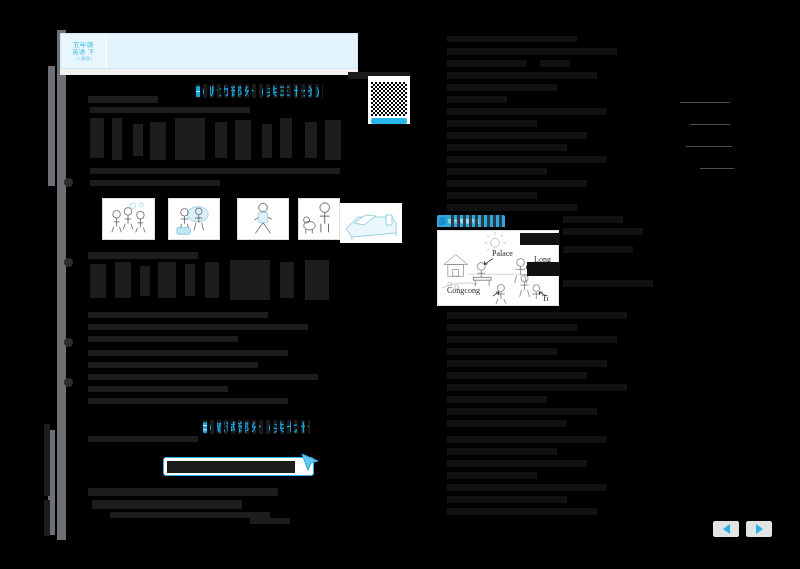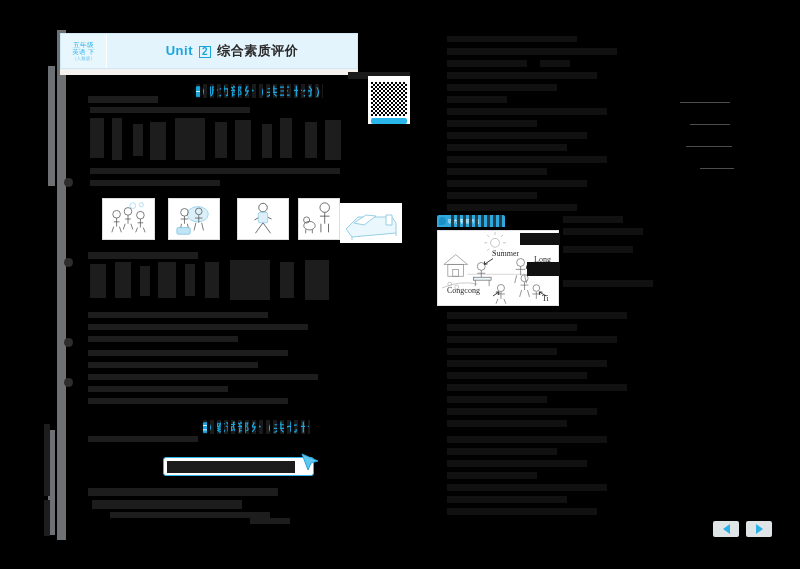--- a/index.html
+++ b/index.html
@@ -168,25 +168,20 @@
   <div class="spine-dot" style="left:64px;top:178px;"></div>
   <div class="spine-dot" style="left:64px;top:258px;"></div>
   <div class="spine-dot" style="left:64px;top:338px;"></div>
   <div class="spine-dot" style="left:64px;top:378px;"></div>
 
   <div class="header">
     <div class="grade-badge">
       <div class="g1">五年级</div>
       <div class="g2">英语 下</div>
       <div class="g3">（人教版）</div>
-    </div>
-    <div class="header-title">
-      <span class="u">Unit</span>
-      <span class="num">2</span>
-      <span>综合素质评价</span>
     </div>
   </div>
   <div class="hdr-cover"></div>
 
   <div class="qr-cap"></div>
   <div class="qr-box"></div>
   <div class="qr-img"></div>
   <div class="qr-btn"></div>
 
   <div class="sec-head" id="sec1">
@@ -356,21 +351,21 @@
         <path d="M56 28 L47 34"></path>
           <path d="M47 34 l3.4 -.6 M47 34 l.5 -3.2" fill="#222"></path>
         <path d="M98 34 L90 38"></path>
           <path d="M90 38 l3.3 -.2 M90 38 l.4 -3.1"></path>
         <path d="M56 66 L62 62"></path>
           <path d="M62 62 l-3.2 .1 M62 62 l-.4 3.1"></path>
         <path d="M110 66 L103 62"></path>
           <path d="M103 62 l3.2 .1 M103 62 l.4 3.1"></path>
       </g>
     </svg>
-    <span class="nm" style="left:54px;top:18px;">Summer</span>
+    <span class="nm" style="left:54px;top:18px;">Palace</span>
     <span class="nm" style="left:96px;top:24px;text-align:center;">Long</span>
     <span class="nm" style="left:9px;top:55px;">Congcong</span>
     <span class="nm" style="left:104px;top:63px;">Ti</span>
   </div>
 
   <div class="redact" style="left:520px;top:233px;width:40px;height:12px;background:#111;"></div>
   <div class="redact" style="left:527px;top:262px;width:33px;height:14px;background:#111;"></div>
 
   <div class="redact d" style="left:447px;top:36px;width:130px;height:6px;"></div>
   <div class="redact d" style="left:447px;top:48px;width:170px;height:7px;"></div>

